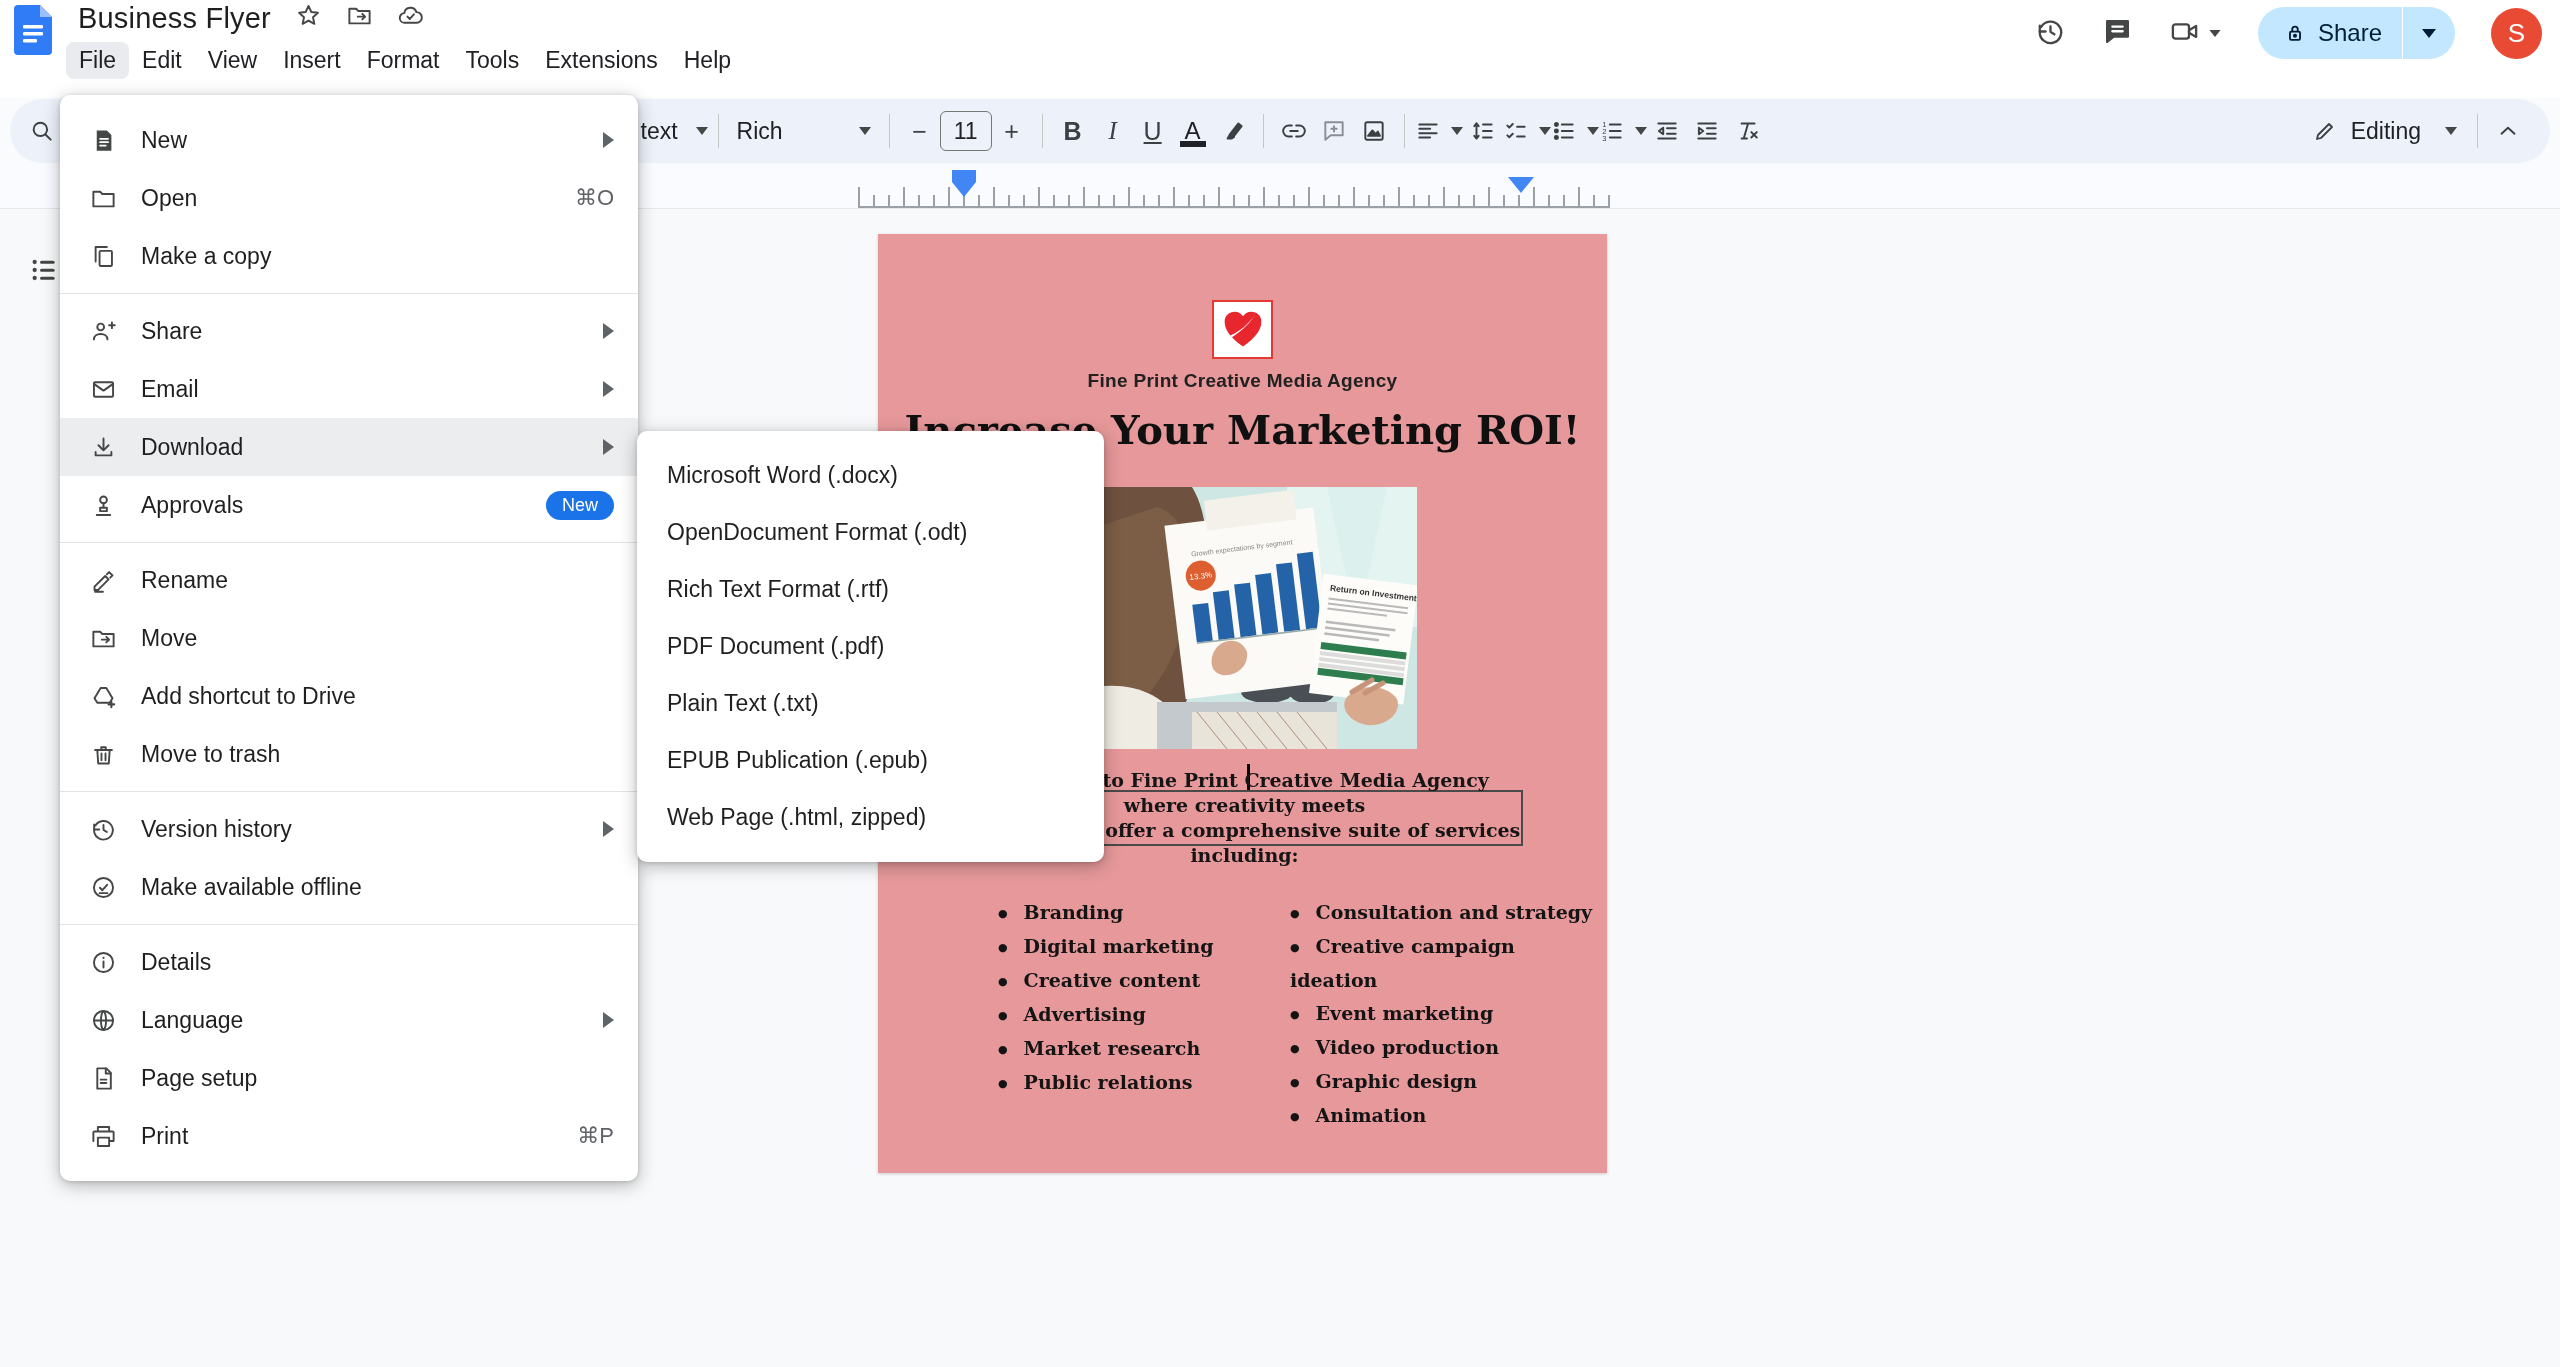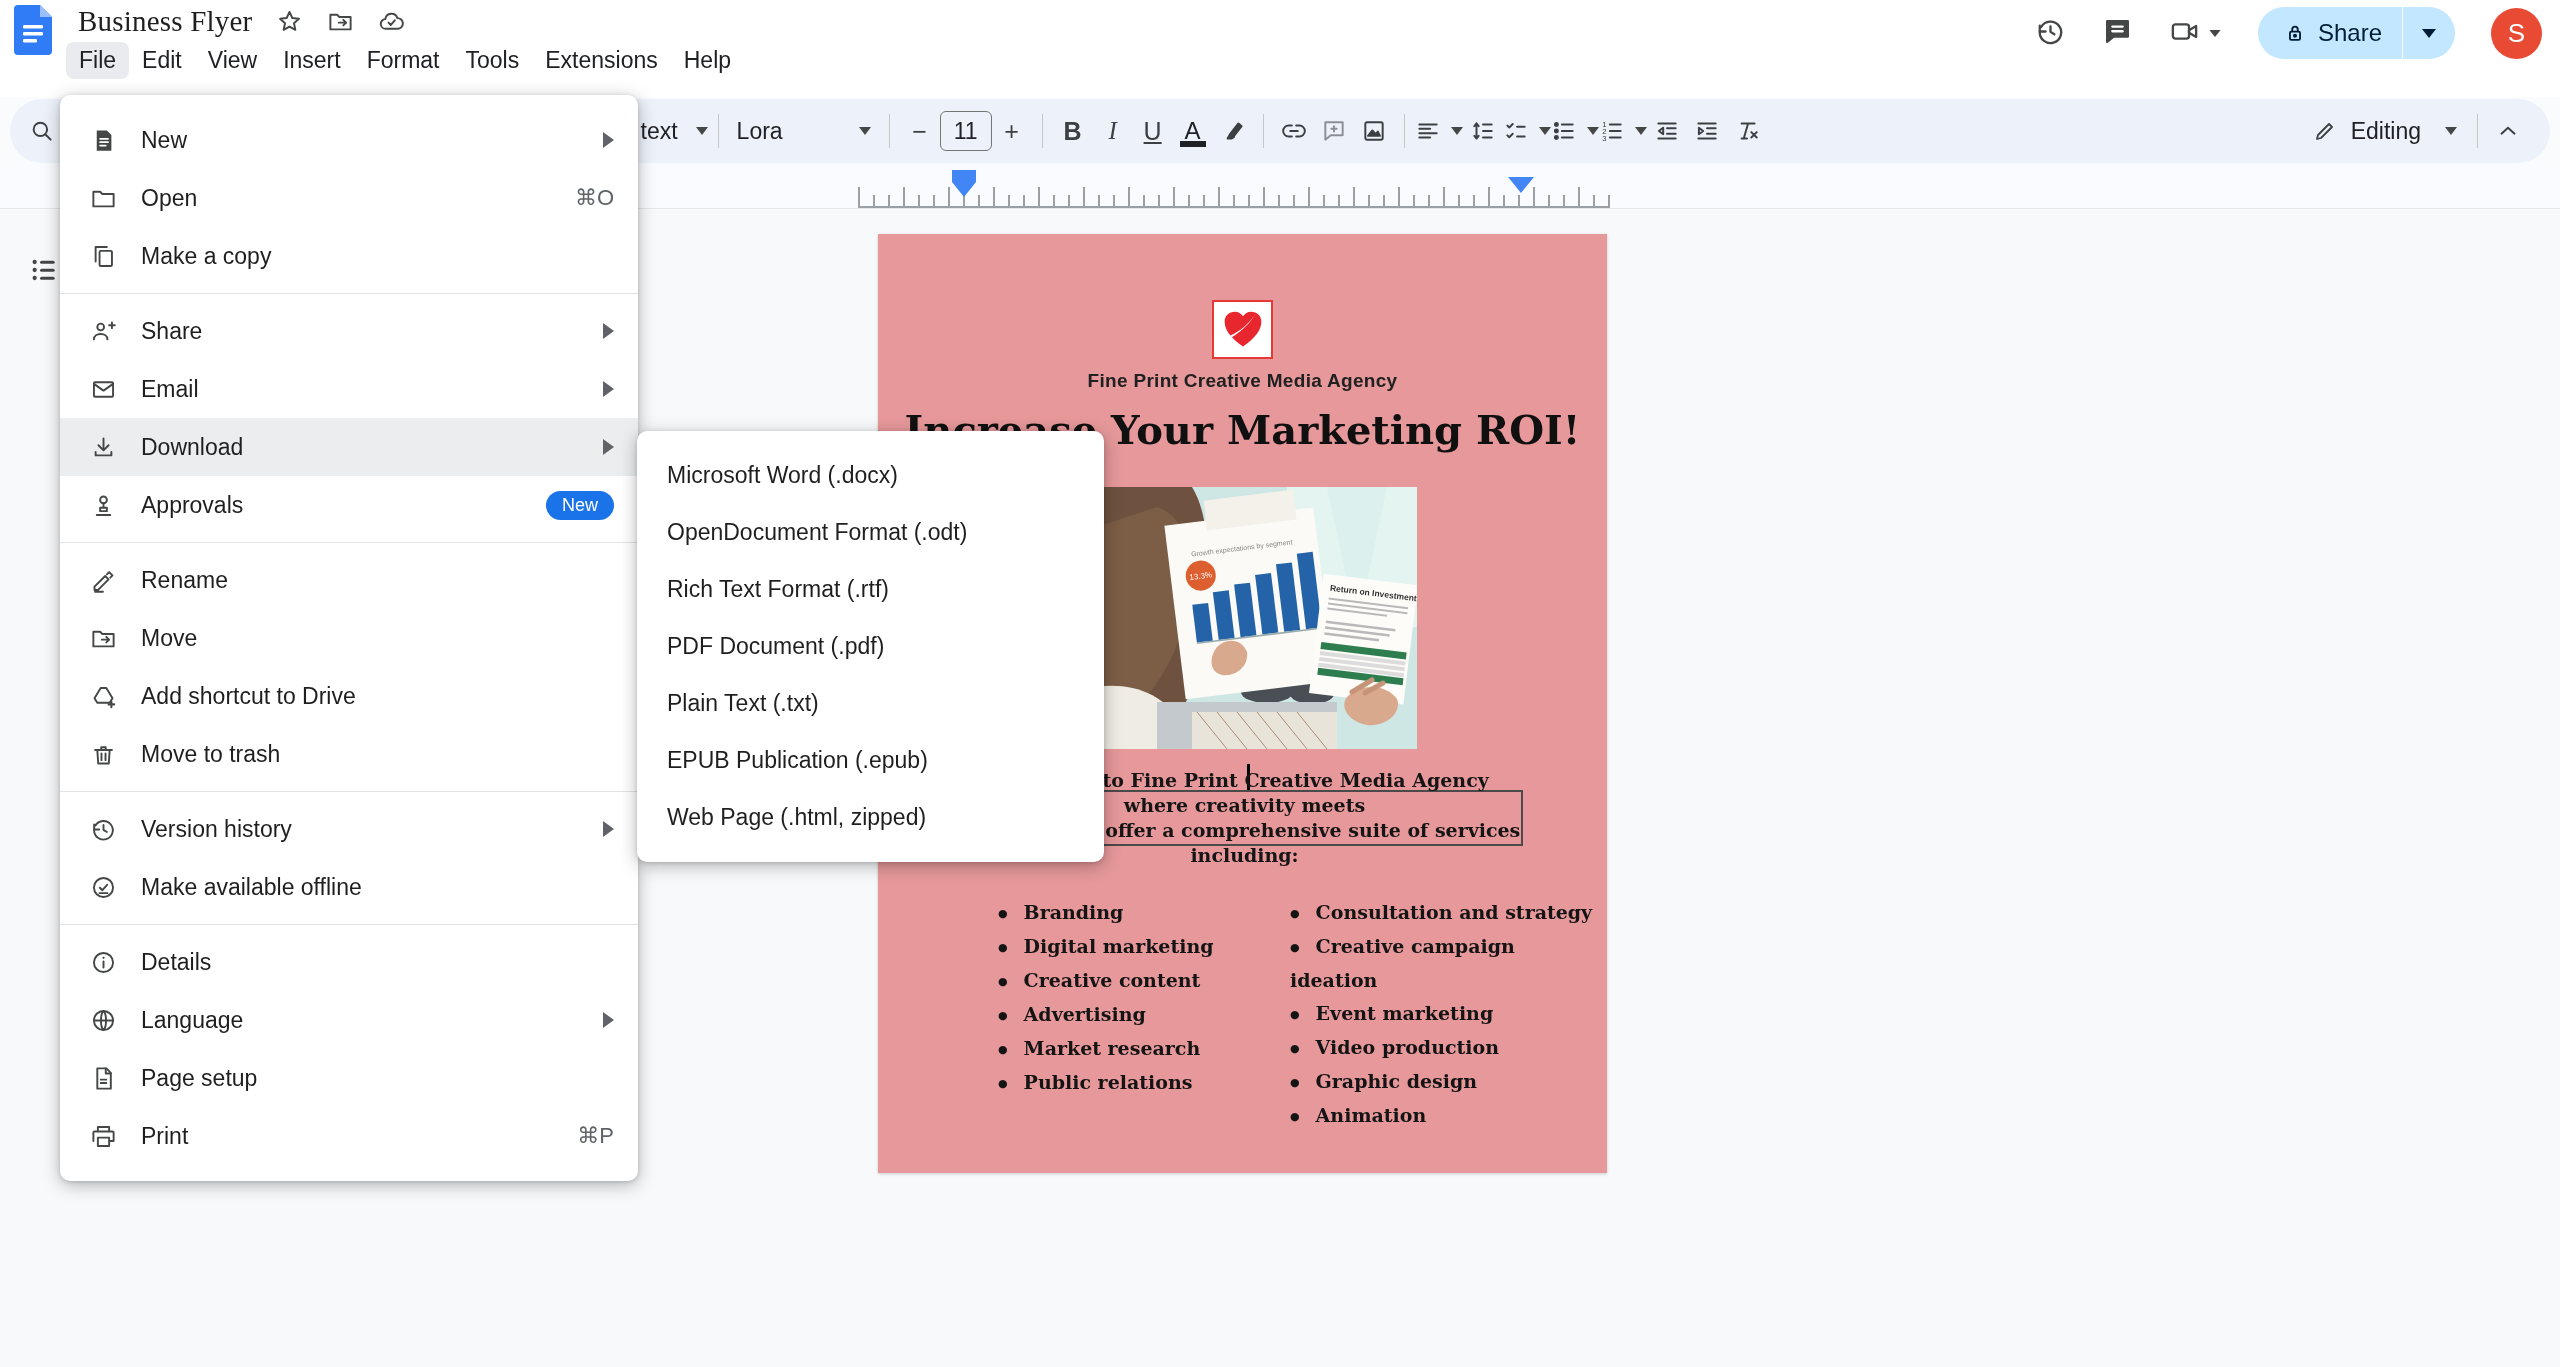--- a/index.html
+++ b/index.html
@@ -3,21 +3,21 @@
 <meta charset="utf-8">
 <style>
   * { margin:0; padding:0; box-sizing:border-box; }
   html,body { width:2560px; height:1367px; overflow:hidden; background:#f9fbfd;
               font-family:"Liberation Sans", sans-serif; }
   .screen { position:relative; width:2560px; height:1367px; background:#f9fbfd; }
 
   
   .titlebar { position:absolute; left:0; top:0; width:2560px; height:97px; background:#ffffff; }
   .docs-logo { position:absolute; left:14px; top:5px; width:38px; height:50px; }
-  .title-row { position:absolute; left:78px; top:2px; height:38px; display:flex; align-items:center; gap:24px;font-family:Liberation Serif, serif; }
+  .title-row { position:absolute; left:78px; top:2px; height:38px; display:flex; align-items:flex-start; gap:24px; }
   .doc-title { font-size:29px; color:#1f1f1f; letter-spacing:.2px; }
   .title-ic { width:27px; height:27px; display:block; }
   .title-ic svg { width:27px; height:27px; stroke:#444746; fill:none; stroke-width:1.7; stroke-linecap:round; stroke-linejoin:round; }
 
   .menubar { position:absolute; left:66px; top:40px; height:40px; display:flex; align-items:center; }
   .menubar .mb-item { font-size:23px; color:#202124; padding:5px 13px; border-radius:8px; }
   .menubar .mb-item.active { background:#e9ebee; }
 
   .top-right { position:absolute; right:18px; top:6px; height:54px; display:flex; align-items:center; gap:36px; }
   .tr-ic svg { width:31px; height:31px; stroke:#444746; fill:none; stroke-width:1.8; stroke-linecap:round; stroke-linejoin:round; }
@@ -340,21 +340,21 @@
     </span>
     <span class="tb-spacer"></span>
 
     <span class="tb-btn">
       <span class="tb-text">Normal text</span>
         <span class="tb-caret"></span>
     </span>
     <span class="tb-divider"></span>
 
     <span class="tb-btn" style="min-width:150px; justify-content:space-between; padding:0 8px;">
-      <span class="tb-text">Lora</span>
+      <span class="tb-text">Rich</span>
         <span class="tb-caret"></span>
     </span>
     <span class="tb-divider"></span>
 
     <span class="tb-btn">
         <span class="glyph">−</span>
       </span>
     <span class="font-size-box">
         <span>11</span>
       </span>

